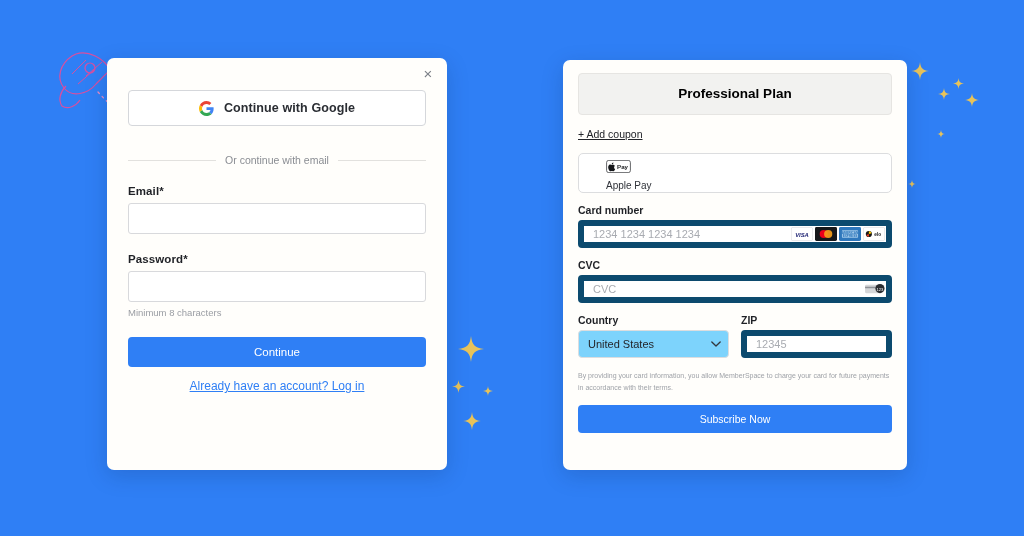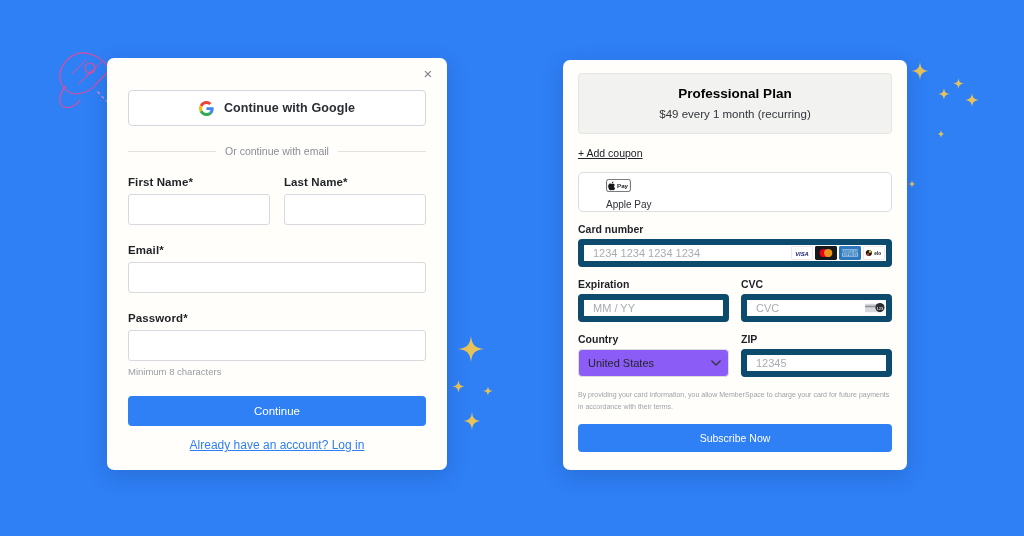--- a/index.html
+++ b/index.html
@@ -68,21 +68,21 @@
     font-size: 12.5px;
     font-weight: bold;
     color: #2a2d33;
     letter-spacing: .1px;
   }
 
   .divider-row {
     display: flex;
     align-items: center;
     gap: 9px;
-    margin-top: 19px;
+    margin-top: 28px;
   }
   .divider-row .ln {
     flex: 1;
     height: 1px;
     background: #e2e1de;
   }
   .divider-row .txt {
     font-size: 10.5px;
     color: #8a8d93;
     white-space: nowrap;
@@ -244,21 +244,21 @@
   }
   .two-col > div { flex: 1; }
 
   .select-wrap { position: relative; }
   .sel {
     width: 100%;
     box-sizing: border-box;
     height: 28px;
     border: 1px solid #dcdddf;
     border-radius: 4px;
-    background: #8b5cf6;
+    background: #7dd3fc;
     font-size: 11px;
     color: #24262b;
     padding: 0 22px 0 9px;
     font-family: "Liberation Sans", sans-serif;
     appearance: none;
     -webkit-appearance: none;
     outline: none;
     cursor: pointer;
   }
   .chev {
@@ -361,30 +361,20 @@
       </svg>
       <span class="lbl">Continue with Google</span>
     </div>
 
     <div class="divider-row">
       <div class="ln"></div>
       <div class="txt">Or continue with email</div>
       <div class="ln"></div>
     </div>
 
-    <div class="name-row">
-      <div>
-        <div class="field-label">First Name*</div>
-        <input class="txt-input" type="text" placeholder="" style="">
-      </div>
-      <div>
-        <div class="field-label">Last Name*</div>
-        <input class="txt-input" type="text" placeholder="" style="">
-      </div>
-    </div>
 
     <div class="blk">
       <div class="field-label">Email*</div>
       <input class="txt-input" type="text" placeholder="" style="">
     </div>
 
     <div class="blk">
       <div class="field-label">Password*</div>
       <input class="txt-input" type="password" placeholder="" style="">
       <div class="hint">Minimum 8 characters</div>
@@ -396,21 +386,20 @@
     </div>
 
   </div>
 </div>
 
 <div class="modal" id="checkout-modal">
   <div class="right-inner">
 
     <div class="plan-box">
       <div class="plan-name">Professional Plan</div>
-      <div class="plan-price">$49 every 1 month (recurring)</div>
     </div>
 
     <span class="coupon-link">+ Add coupon</span>
 
     <div class="pay-tabs">
 
 
       <div class="pay-tab">
         <svg width="25" height="13" viewBox="0 0 34 18">
           <rect x="0.5" y="0.5" width="33" height="17" rx="3" fill="#fff" stroke="#2b2d31" stroke-width="1"></rect>
@@ -446,24 +435,20 @@
           <circle cx="8" cy="9.5" r="4.2" fill="#16181b"></circle>
           <path d="M8 5.6 A4 4 0 0 1 11.8 8.4 L8 9.5 Z" fill="#FFCB05"></path>
           <path d="M8 13.4 A4 4 0 0 1 4.4 11 L8 9.5 Z" fill="#EF4123"></path>
           <text x="20" y="12.5" text-anchor="middle" font-family="Liberation Sans, sans-serif" font-size="6.5" font-weight="bold" fill="#16181b">elo</text>
         </svg>
       </div>
     </div>
 
     <div class="two-col">
       <div>
-        <div class="lbl-sm">Expiration</div>
-        <input class="s-input" type="text" placeholder="MM / YY" style="">
-      </div>
-      <div>
         <div class="lbl-sm">CVC</div>
         <div class="input-wrap">
           <input class="s-input" type="text" style="padding-right: 30px;" placeholder="CVC">
           <span class="in-field-icons">
             <svg width="20" height="13" viewBox="0 0 26 17">
               <rect x="0" y="3" width="19" height="11" rx="1.5" fill="#d6d7d9"></rect>
               <rect x="0" y="5.5" width="19" height="2" fill="#8d9096"></rect>
               <circle cx="19.5" cy="8" r="6" fill="#2b2d31"></circle>
               <text x="19.5" y="10.5" text-anchor="middle" font-family="Liberation Sans, sans-serif" font-size="5.5" fill="#fff">123</text>
             </svg>

